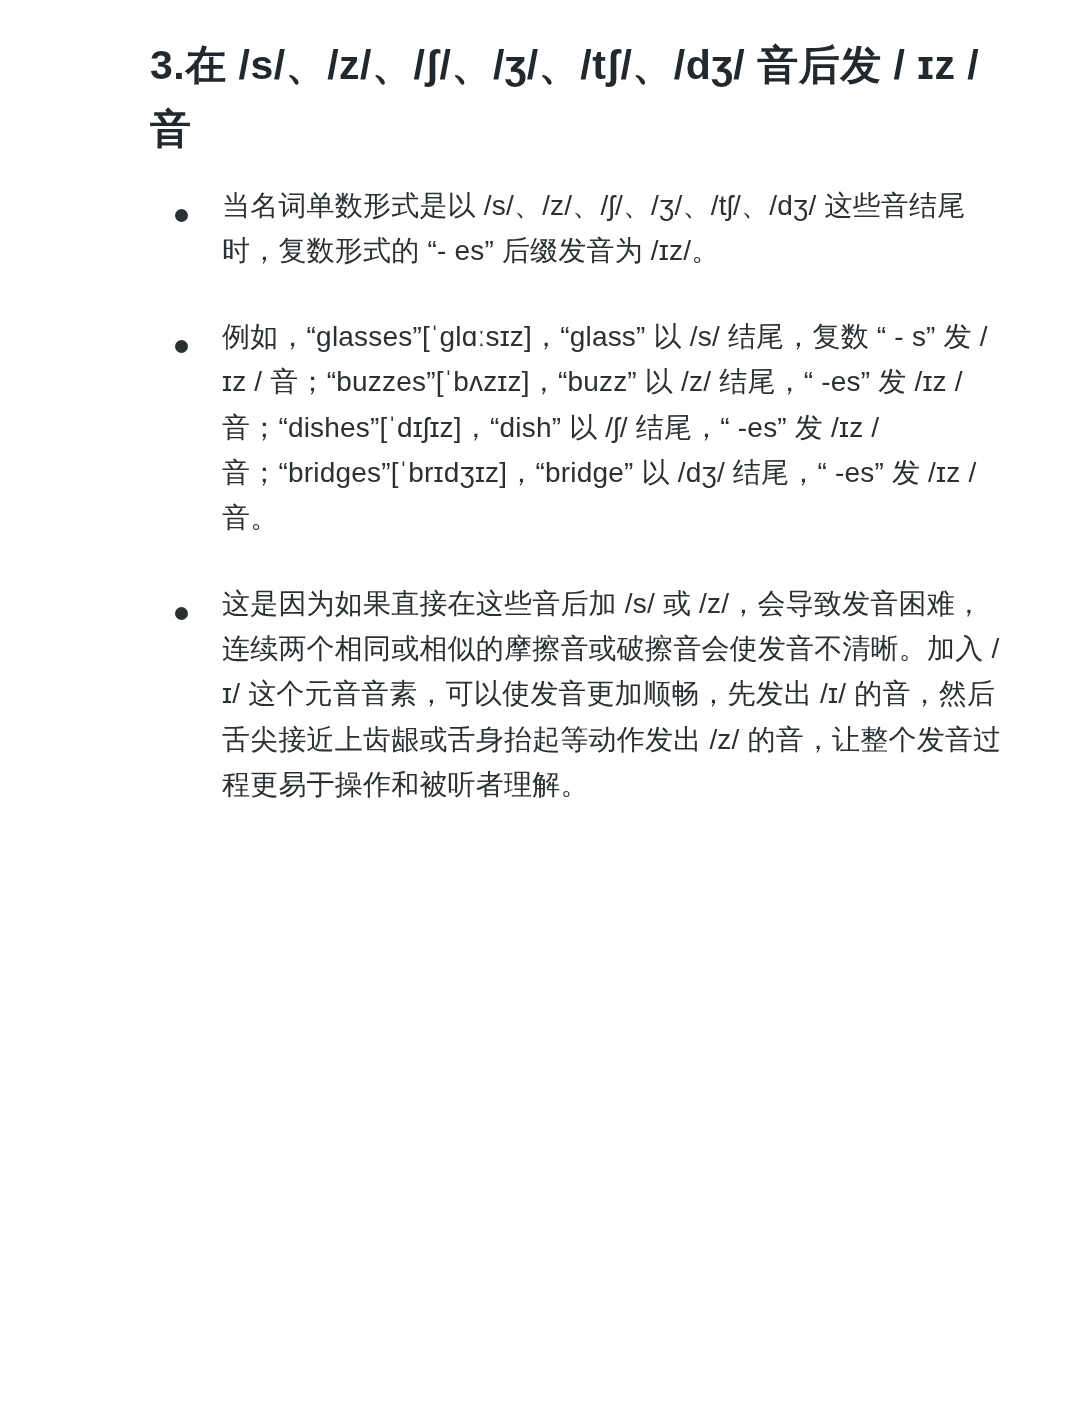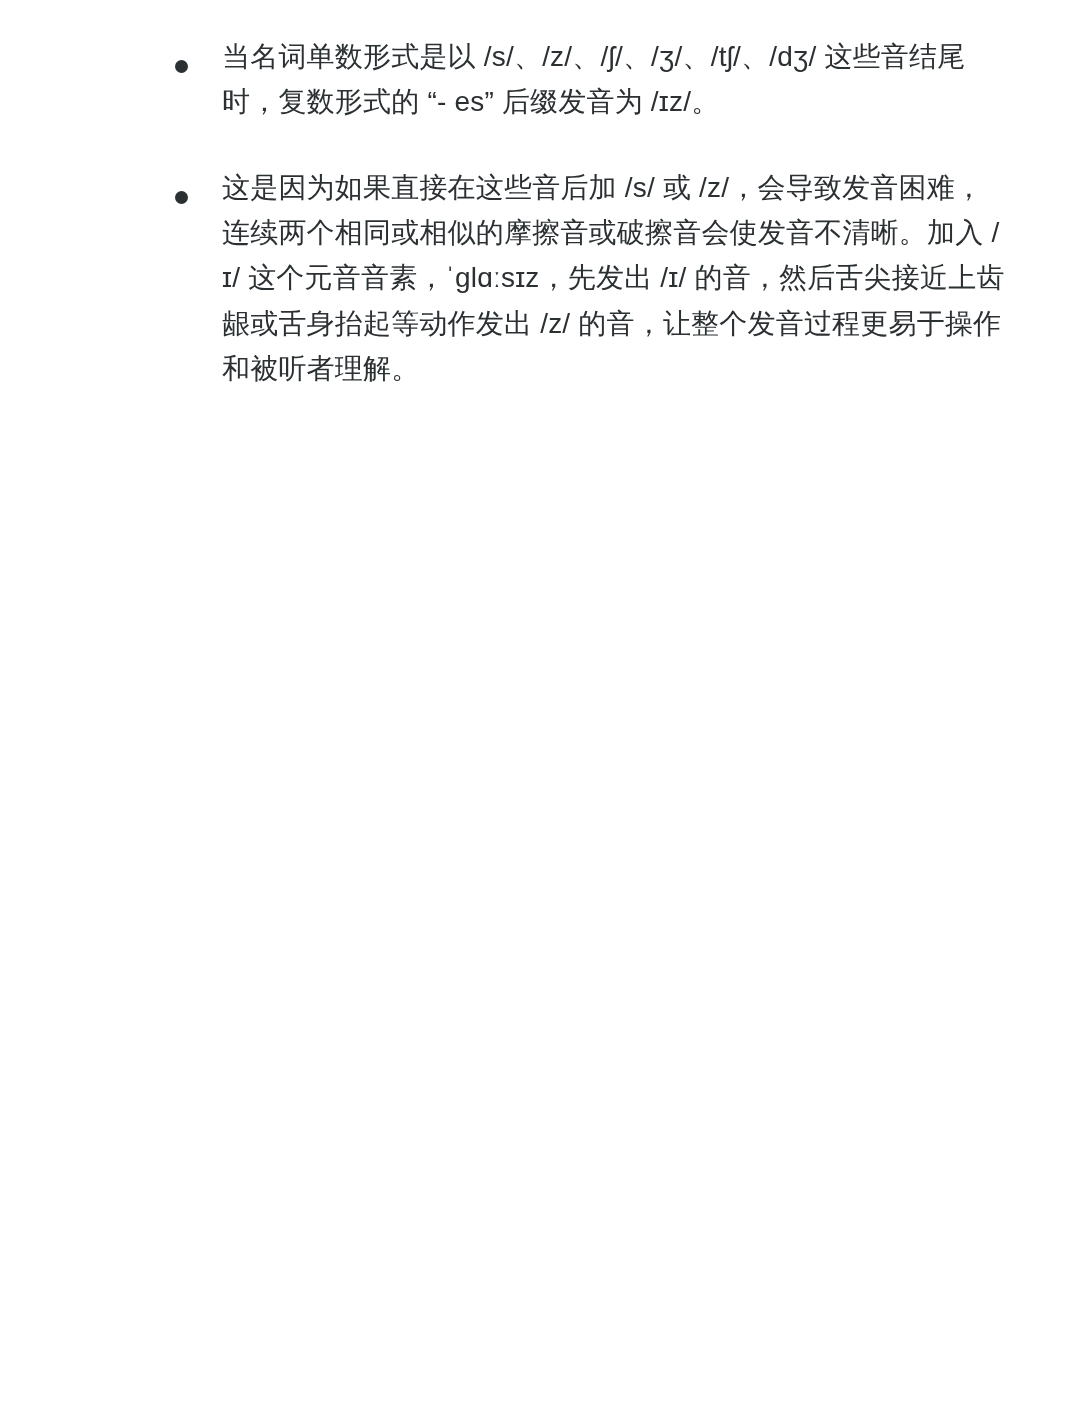--- a/index.html
+++ b/index.html
@@ -55,19 +55,21 @@
     height: 13px;
     border-radius: 50%;
     background: #2b3033;
   }
 </style>
 </head>
 <body>
 
 <div class="page">
 
+  <h2 class="section-title">3.在 /s/、/z/、/ʃ/、/ʒ/、/tʃ/、/dʒ/ 音后发 / ɪz / 音</h2>
 
   <ul class="bullets">
     <li>当名词单数形式是以 /s/、/z/、/ʃ/、/ʒ/、/tʃ/、/dʒ/ 这些音结尾时，复数形式的 “- es” 后缀发音为 /ɪz/。</li>
-    <li>这是因为如果直接在这些音后加 /s/ 或 /z/，会导致发音困难，连续两个相同或相似的摩擦音或破擦音会使发音不清晰。加入 /ɪ/ 这个元音音素，ˈglɑːsɪz，先发出 /ɪ/ 的音，然后舌尖接近上齿龈或舌身抬起等动作发出 /z/ 的音，让整个发音过程更易于操作和被听者理解。</li>
+    <li>例如，“glasses”[ˈglɑːsɪz]，“glass” 以 /s/ 结尾，复数 “ - s” 发 /ɪz / 音；“buzzes”[ˈbʌzɪz]，“buzz” 以 /z/ 结尾，“ -es” 发 /ɪz / 音；“dishes”[ˈdɪʃɪz]，“dish” 以 /ʃ/ 结尾，“ -es” 发 /ɪz / 音；“bridges”[ˈbrɪdʒɪz]，“bridge” 以 /dʒ/ 结尾，“ -es” 发 /ɪz / 音。</li>
+    <li>这是因为如果直接在这些音后加 /s/ 或 /z/，会导致发音困难，连续两个相同或相似的摩擦音或破擦音会使发音不清晰。加入 /ɪ/ 这个元音音素，可以使发音更加顺畅，先发出 /ɪ/ 的音，然后舌尖接近上齿龈或舌身抬起等动作发出 /z/ 的音，让整个发音过程更易于操作和被听者理解。</li>
   </ul>
 
 </div>
 
 </body></html>

